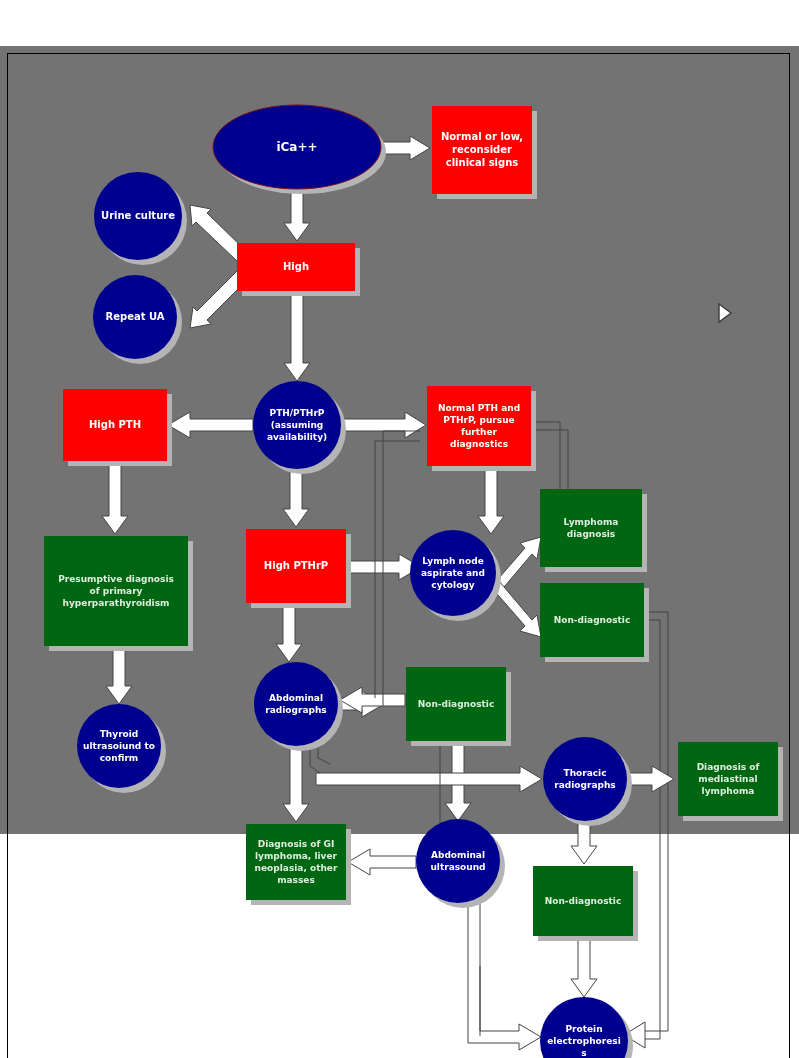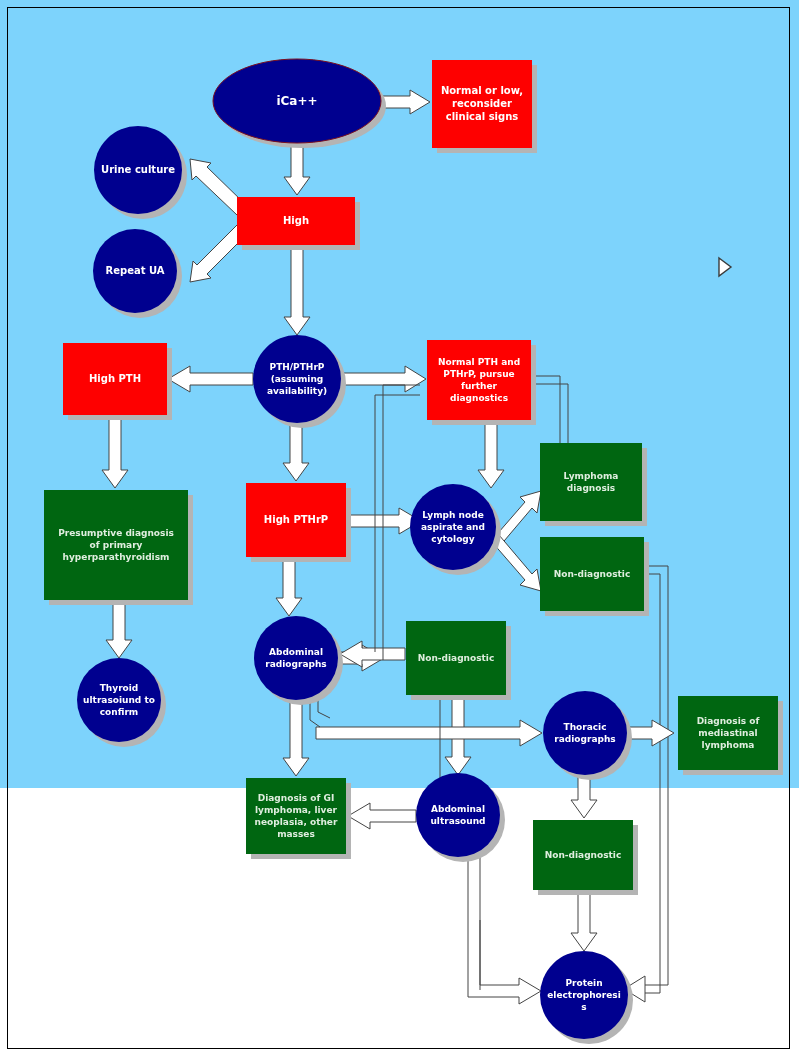--- a/index.html
+++ b/index.html
@@ -5,22 +5,23 @@
 <style>
   html,body{margin:0;padding:0;background:#ffffff;}
   body{
     width:799px;height:1058px;
     font-family:"DejaVu Sans", sans-serif;
     overflow:hidden;
   }
   #page{
     position:relative;
     width:799px;height:788px;
-    background:#7dd3fc;
+    background:#737373;
     box-sizing:border-box;
+    margin-top:46px;
   }
   #frame{
     position:absolute;
     left:7px; top:7px;
     width:783px; height:1042px;
     border:1px solid #000000;
     box-sizing:border-box;
     pointer-events:none;
   }
   #canvas{position:absolute;left:0;top:0;width:799px;height:1058px;}

